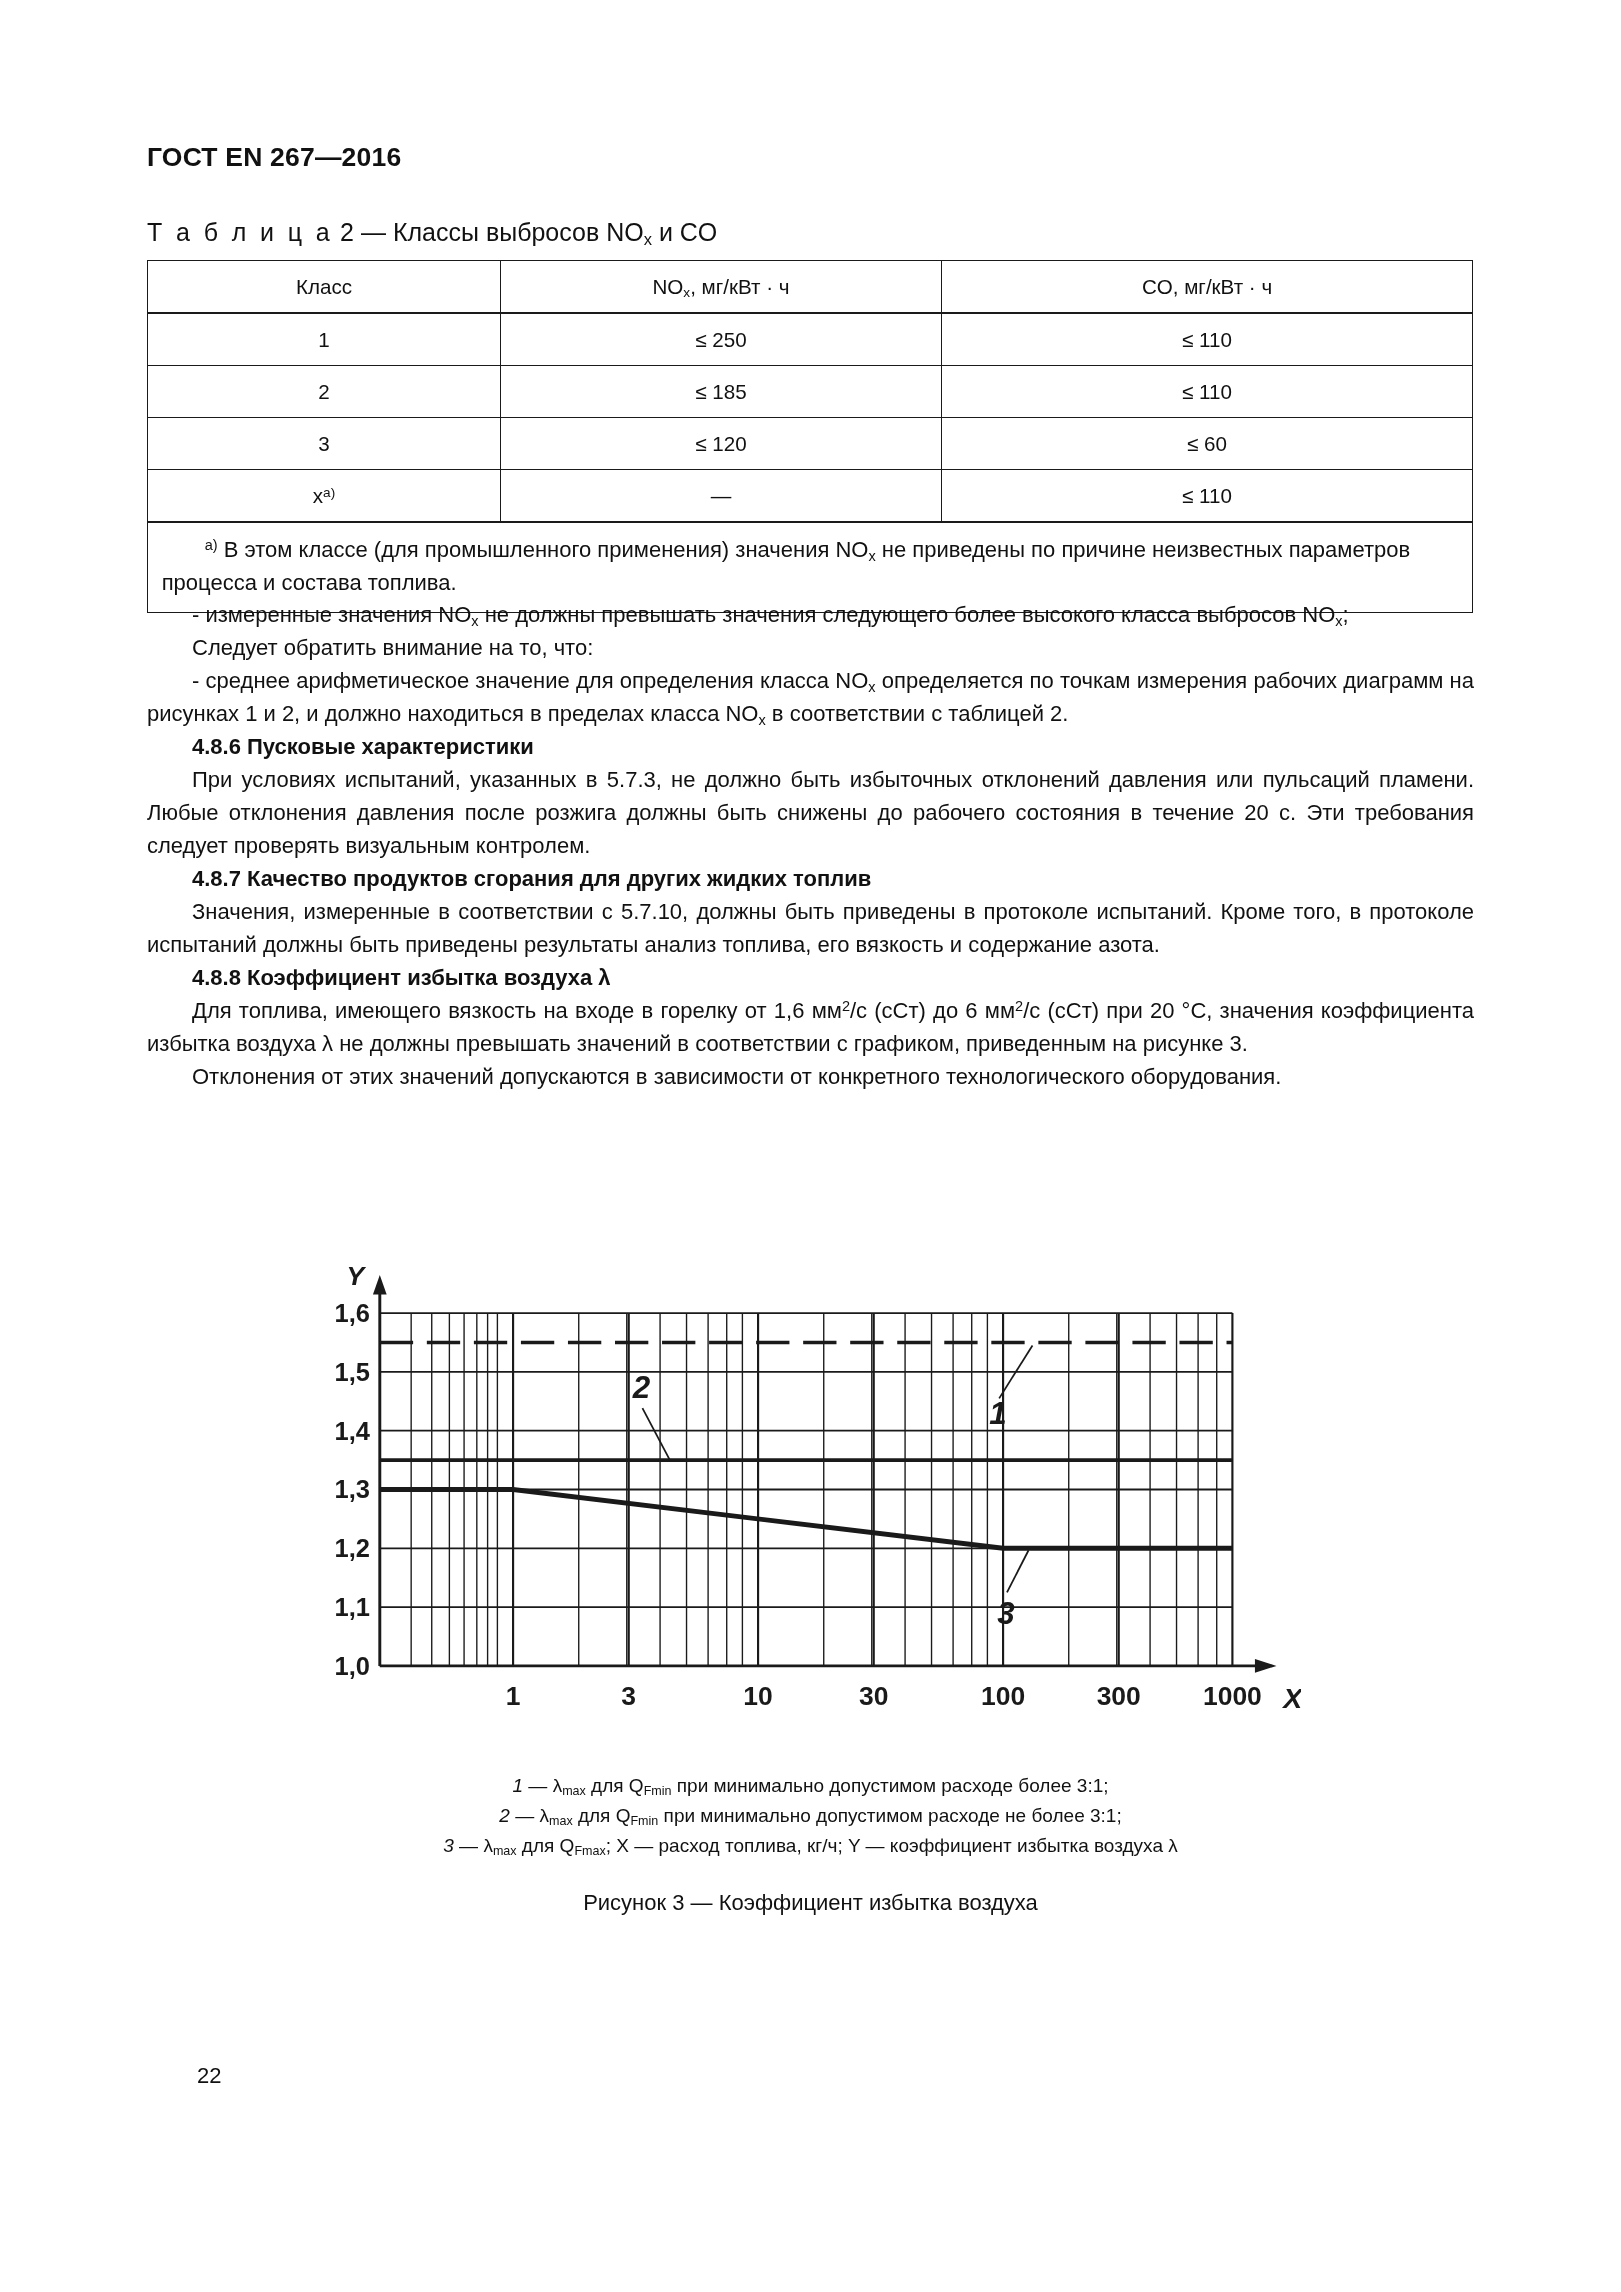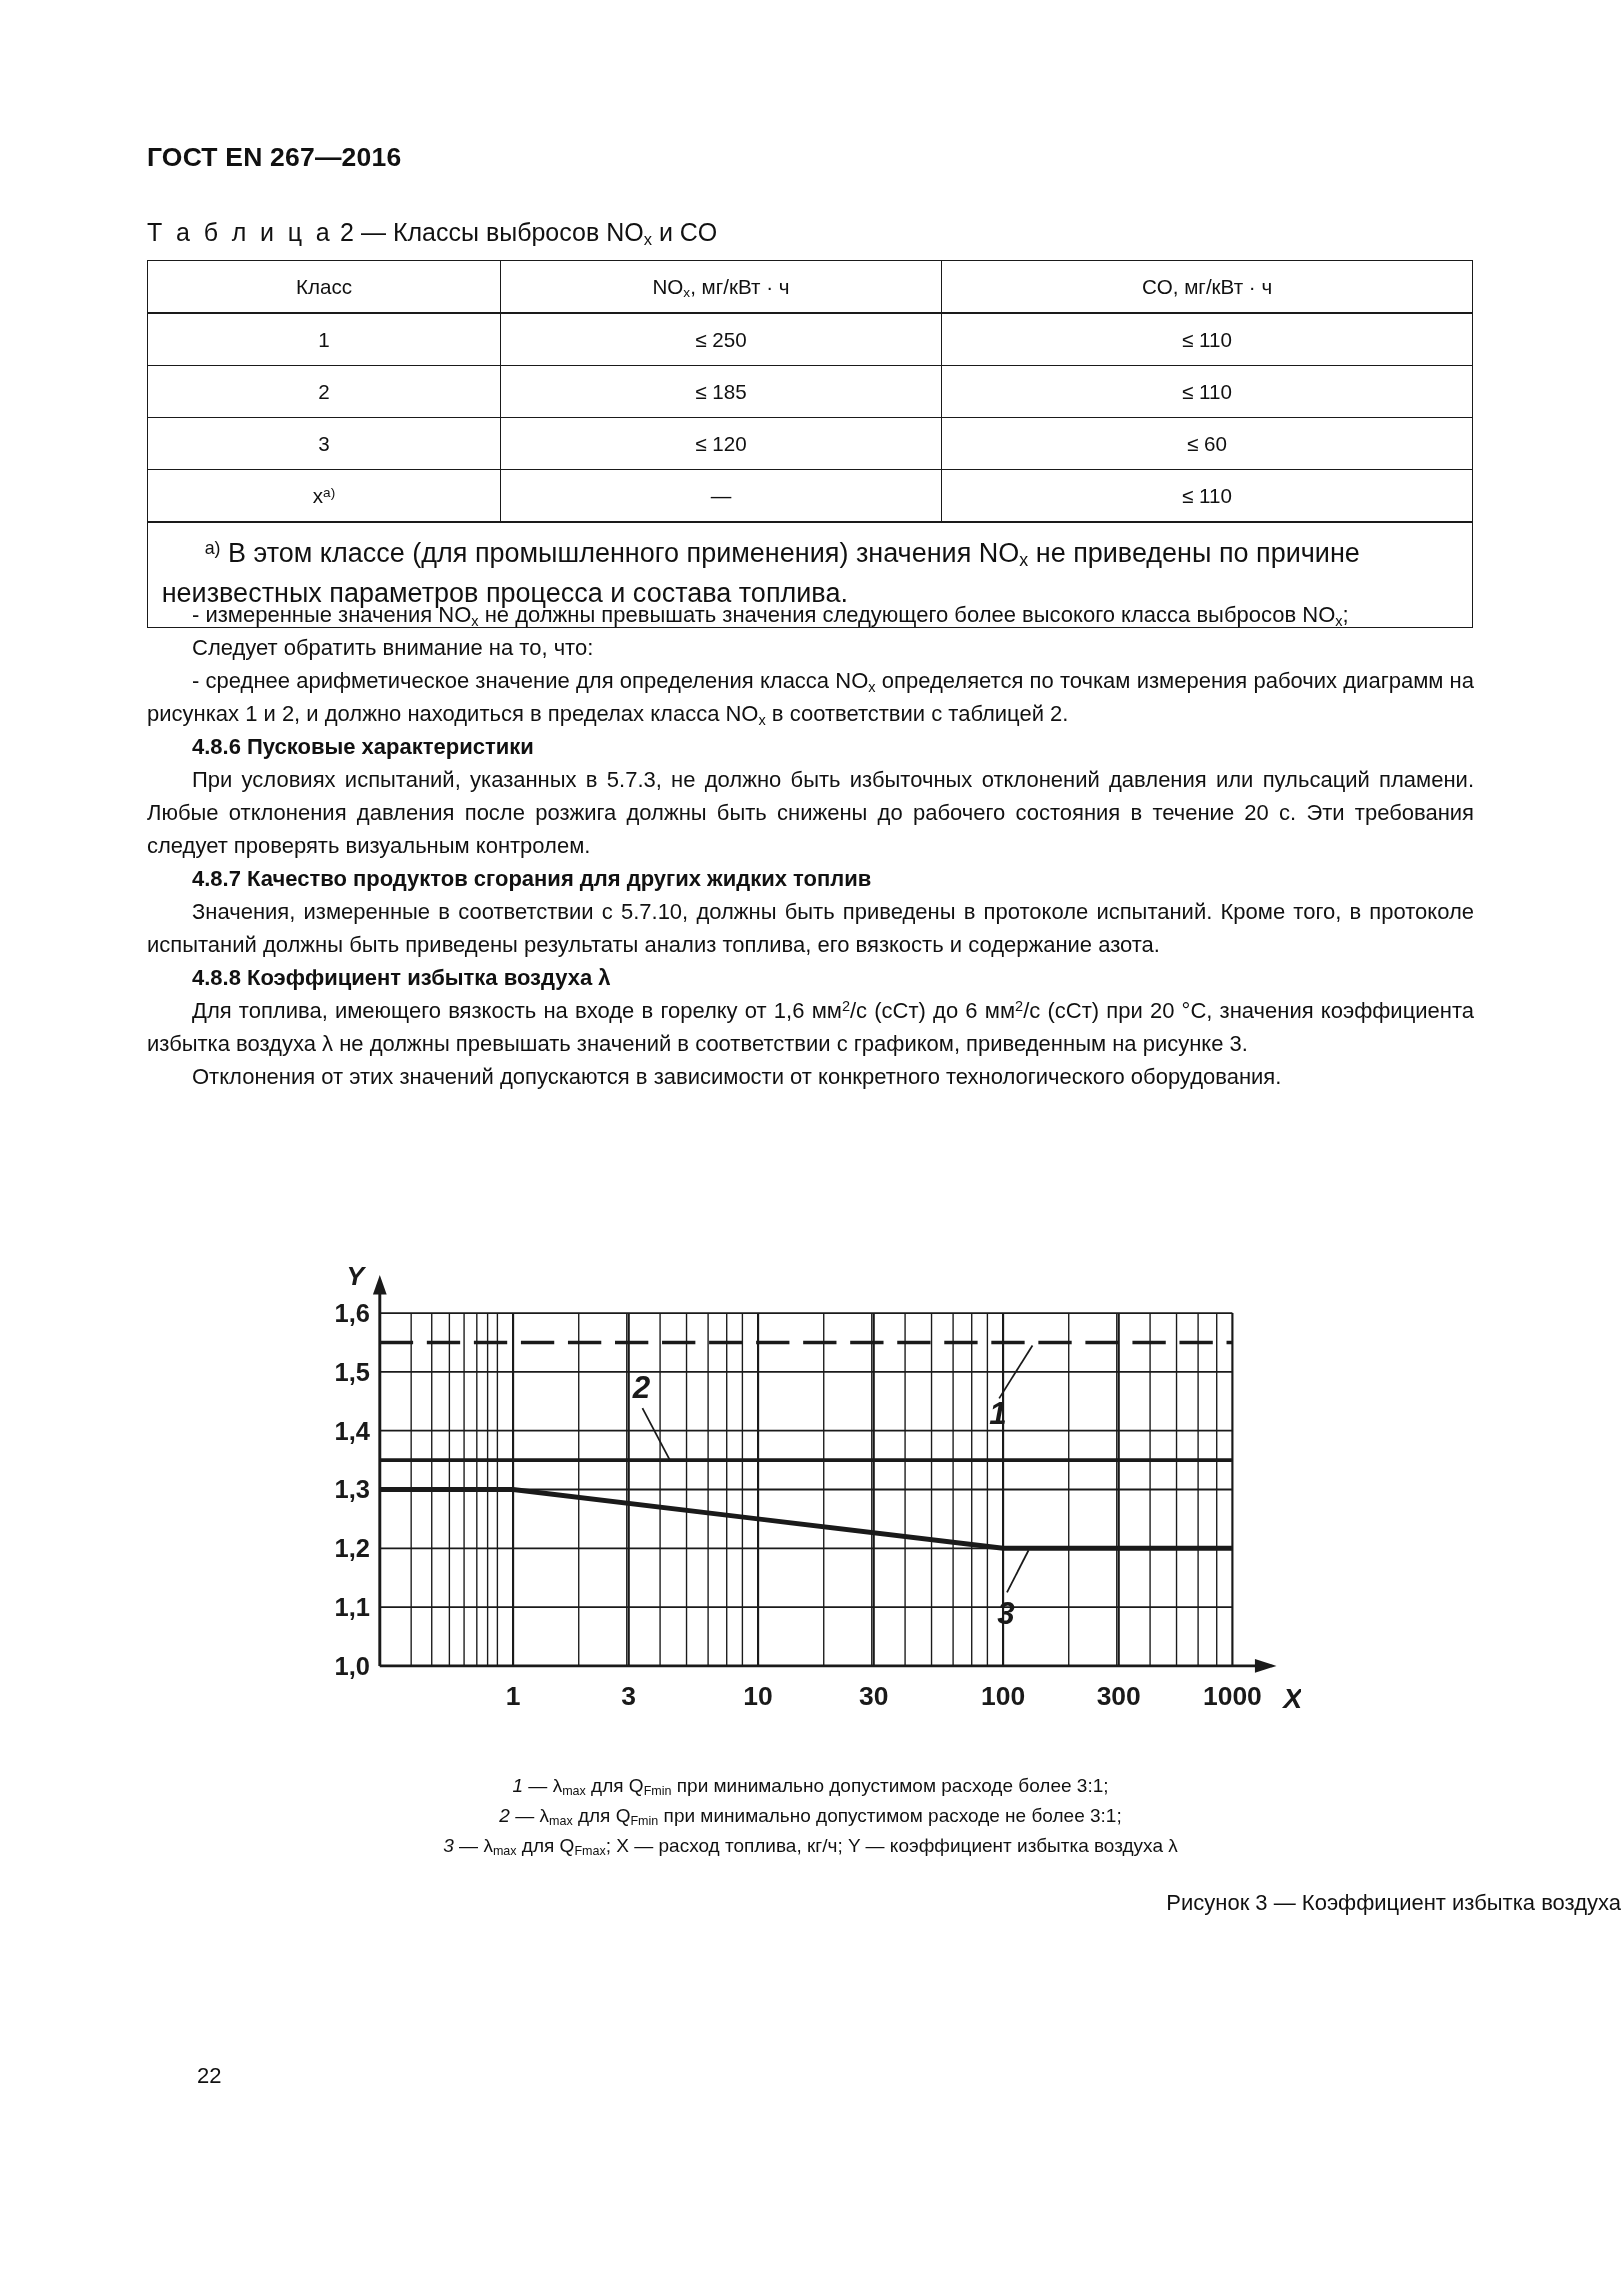--- a/index.html
+++ b/index.html
@@ -70,21 +70,21 @@
   }
   .emis-table tr.row-last td {
     border-bottom: 2.9px solid #1a1a1a;
   }
   .footnote-cell {
     border: 1px solid #1a1a1a;
     border-top: none;
     text-align: left !important;
     padding: 9.8px 13.7px 13.7px 13.7px !important;
     height: auto !important;
-    font-size: 27px;
+    font-size: 22px;
     line-height: 1.5;
   }
   .footnote-cell .fn-indent { padding-left: 43px; }
   sup, sub { font-size: 0.66em; line-height: 0; }
   sub { vertical-align: -0.25em; }
   sup { vertical-align: 0.45em; }
 
   
   .body-text {
     position: absolute;
@@ -121,21 +121,21 @@
   .fig-legend {
     margin: 51px auto 0 auto;
     width: 1078px;
     text-align: center;
     font-size: 19px;
     line-height: 30px;
   }
   .fig-legend .ln { display: block; white-space: nowrap; }
   .fig-caption {
     margin: 29px auto 0 auto;
-    text-align: right;
+    text-align: center;
     font-size: 22px;
   }
   .it { font-style: italic; }
 
   
   .page-number {
     position: absolute;
     left: 149px;
     top: 2063px;
     font-size: 22px;

